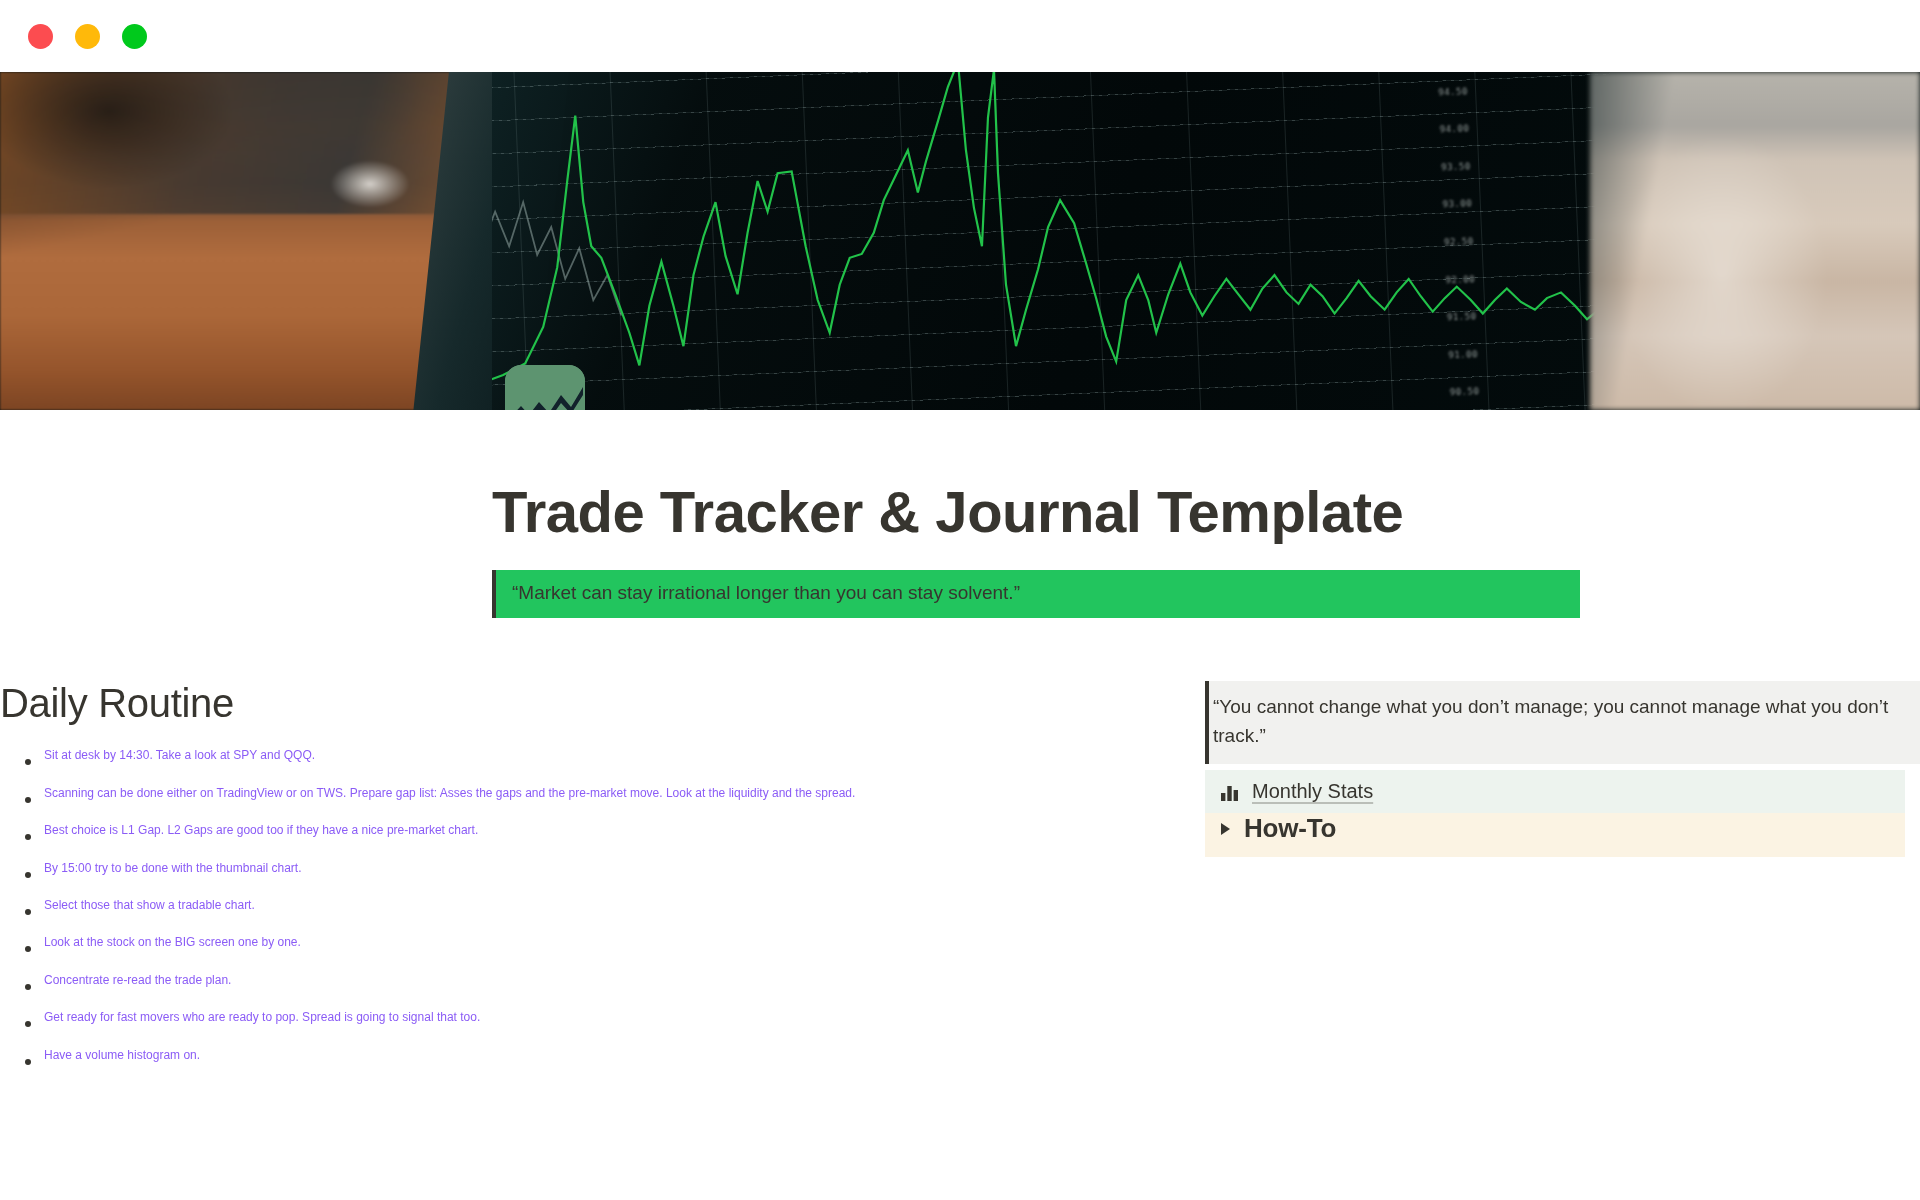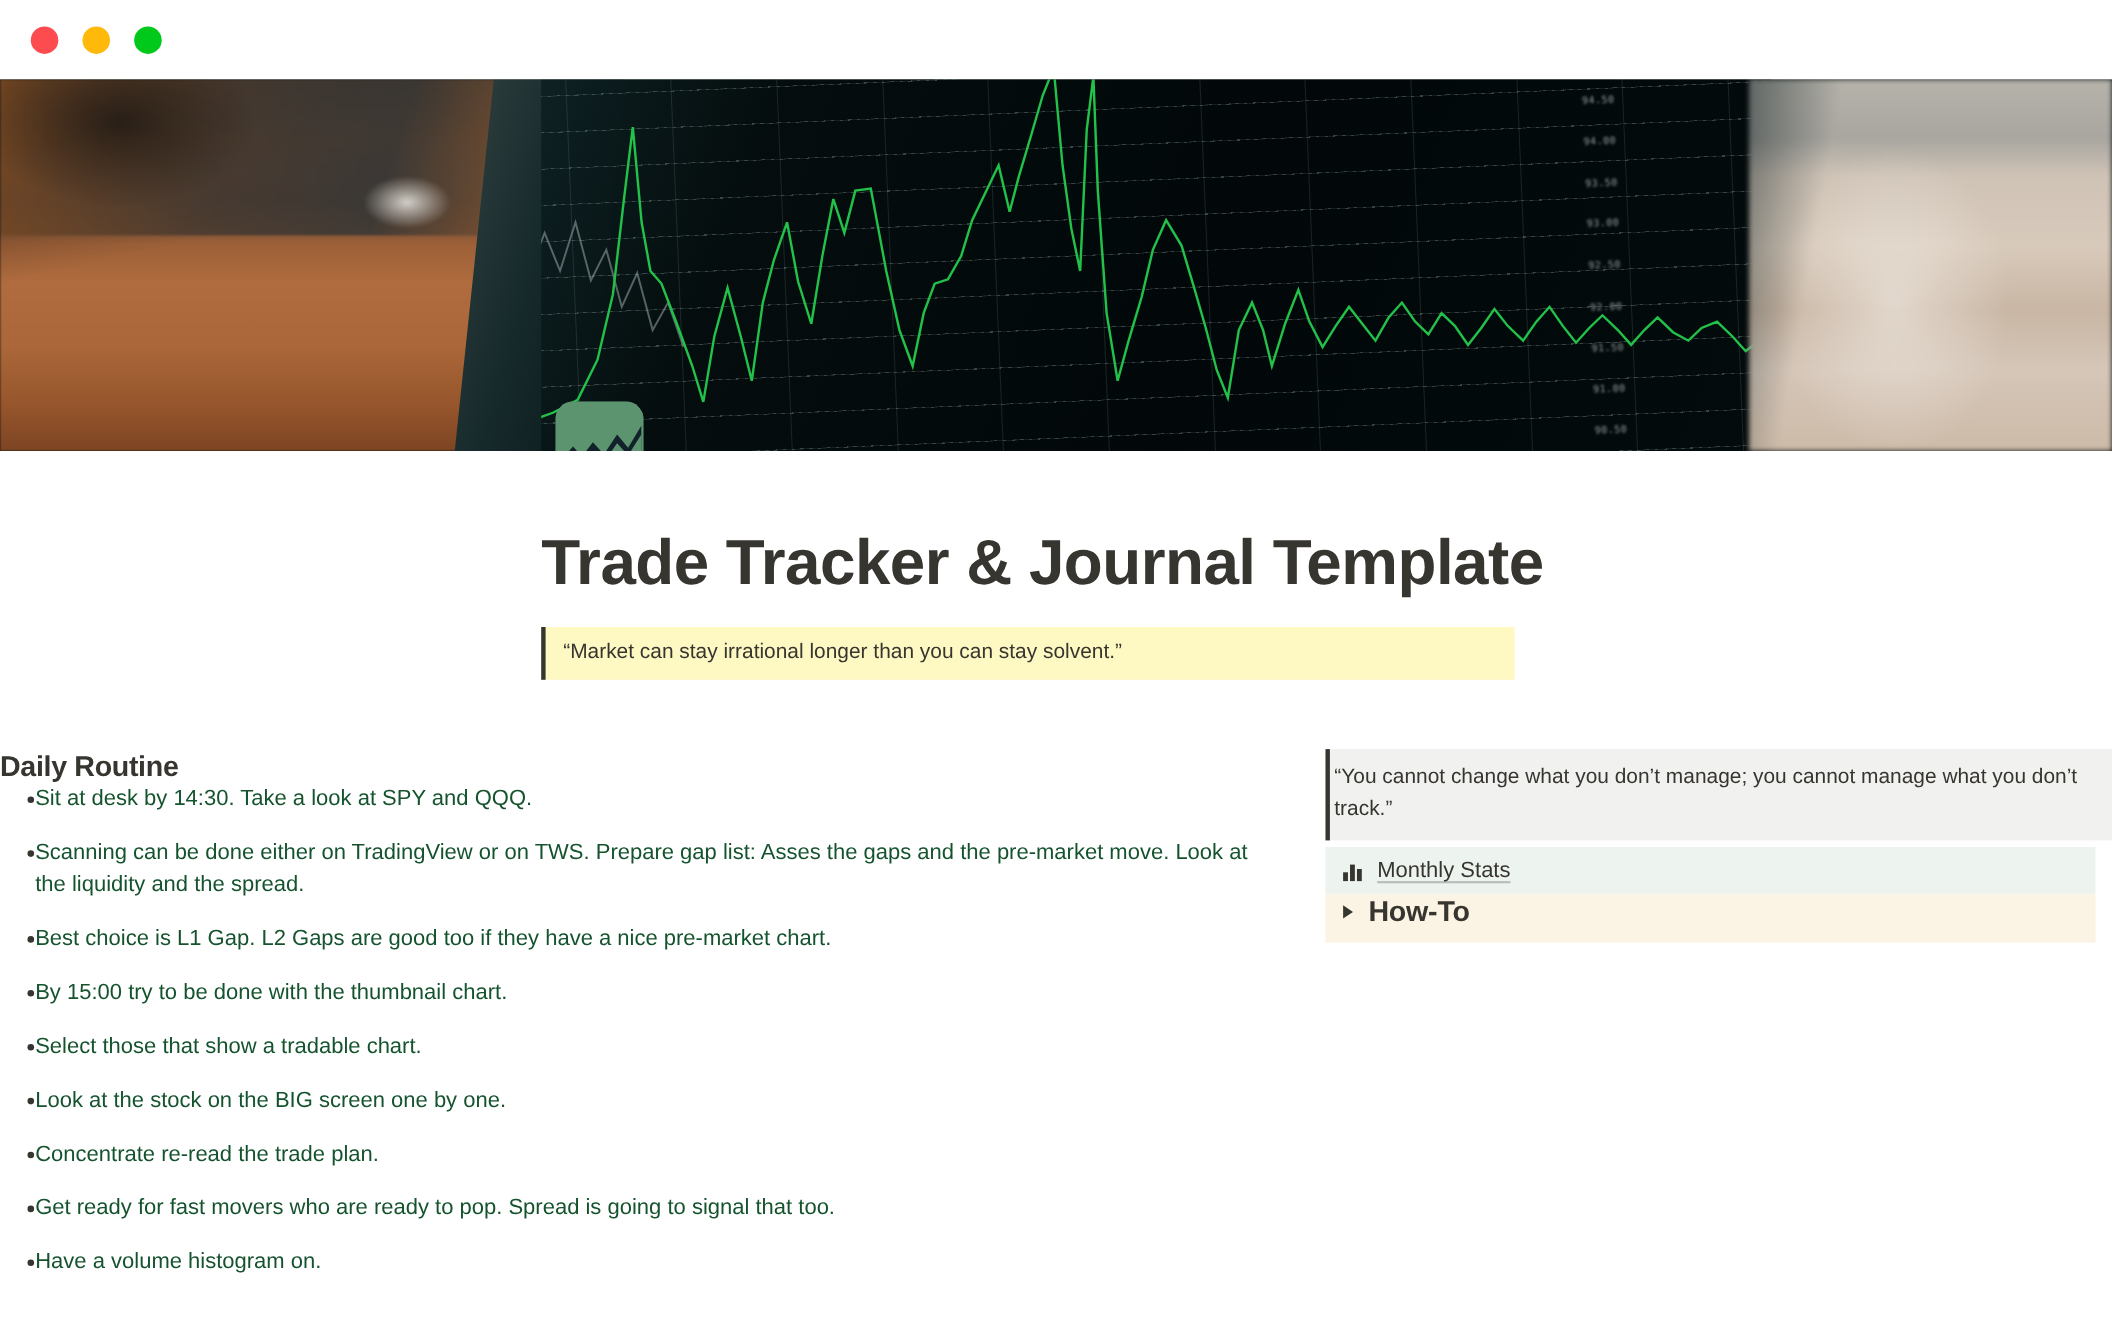--- a/index.html
+++ b/index.html
@@ -176,54 +176,55 @@
   .page-title {
     font-size: 58px;
     font-weight: 700;
     color: #37352f;
     letter-spacing: -0.5px;
     line-height: 1.05;
   }
 
   .quote {
     margin-top: 27px;
-    width: 885px;
-    background: #fef9c3;
+    width: 1088px;
+    background: #22c55e;
     border-left: 4px solid #37352f;
     padding: 9px 16px 11px 16px;
     font-size: 19px;
     color: #37352f;
     line-height: 1.5;
   }
 
   
   .columns {
     display: flex;
     margin-top: 63px;
     align-items: flex-start;
   }
   .col-left  { width: 1205px; padding-left: 0; }
   .col-right { width: 715px; }
 
   .section-title {
-    font-size: 26px;
-    font-weight: 700;
+    font-size: 40px;
+    font-weight: 400;
     color: #37352f;
     letter-spacing: -0.3px;
+    margin-bottom: 21px;
   }
   .col-left .section-title  { padding-left: 0; }
 
   ul.routine { list-style: none; }
   ul.routine li {
     position: relative;
-    padding-left: 32px;
+    padding-left: 44px;
     margin-bottom: 20px;
-    font-size: 20px;
+    font-size: 12px;
     line-height: 1.45;
-    color: #14532d;
+    color: #8b5cf6;
     max-width: 1135px;
   }
   ul.routine li::before {
     content: "";
     position: absolute;
     left: 25px; top: 12px;
     width: 6px; height: 6px;
     border-radius: 50%;
     background: #37352f;
   }

